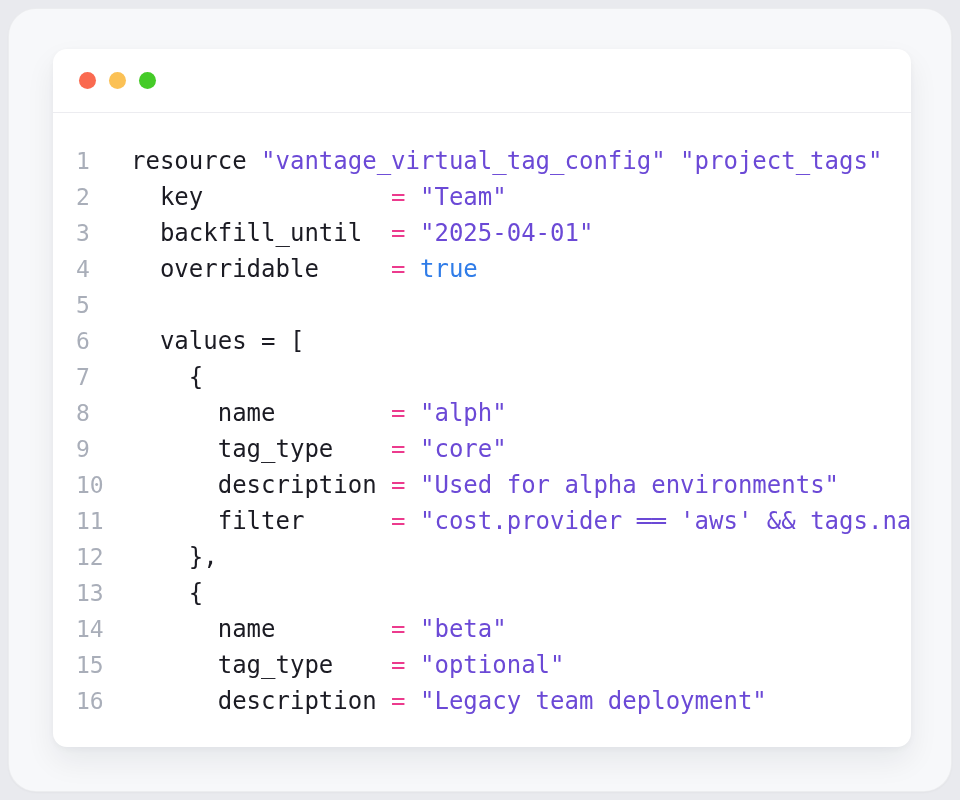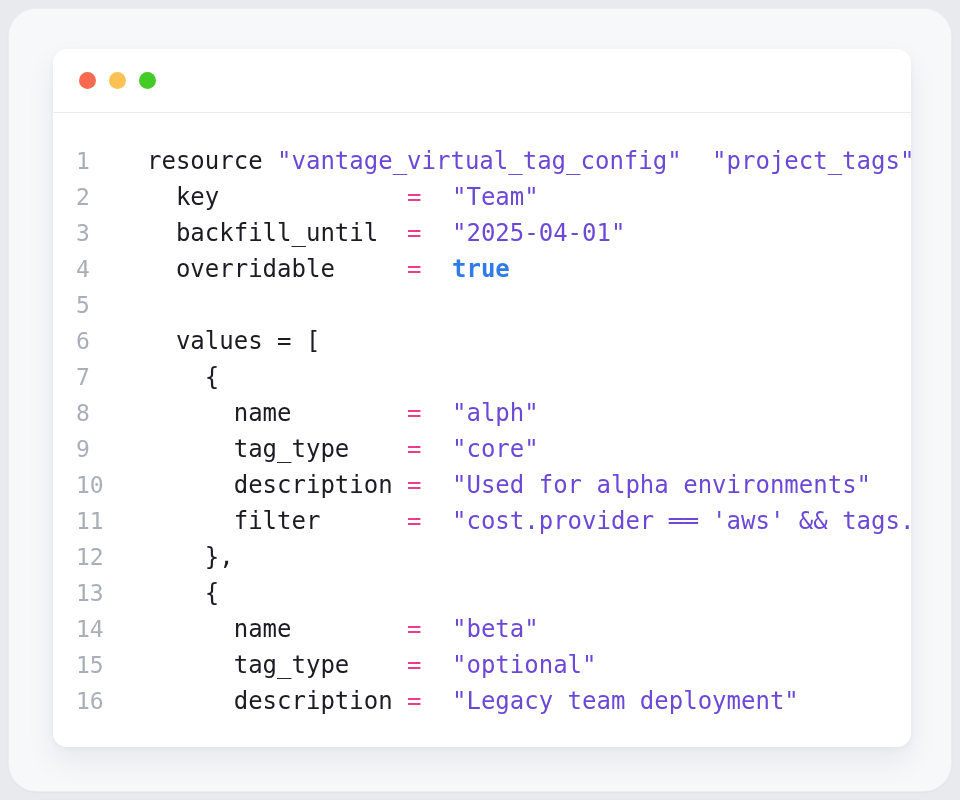--- a/index.html
+++ b/index.html
@@ -50,24 +50,24 @@
   }
   .line { display: flex; height: 36px; }
   .ln {
     flex: none;
     width: 78px;
     padding-left: 23px;
     color: var(--linenum, #a9aeb9);
     font-size: 23px;
   }
   .lc { flex: none; color: var(--plain, #1b1b23); }
-  .seg-plain  { color: var(--plain, #1b1b23); margin-left: 16px; }
+  .seg-plain  { color: var(--plain, #1b1b23); }
   .seg-string { color: var(--string, #6b49d6); }
   .seg-op     { color: var(--op, #ec3a8d); }
-  .seg-bool   { color: var(--bool, #2f7ce8); font-weight: bold; }
+  .seg-bool   { color: var(--bool, #2f7ce8); }
 </style>
 </head>
 <body>
 
 <div class="frame">
   <div class="window">
     <div class="titlebar">
       <span class="dot" style="background: rgb(250, 106, 80);"></span>
       <span class="dot" style="background: rgb(251, 193, 85);"></span>
       <span class="dot" style="background: rgb(69, 203, 40);"></span>

